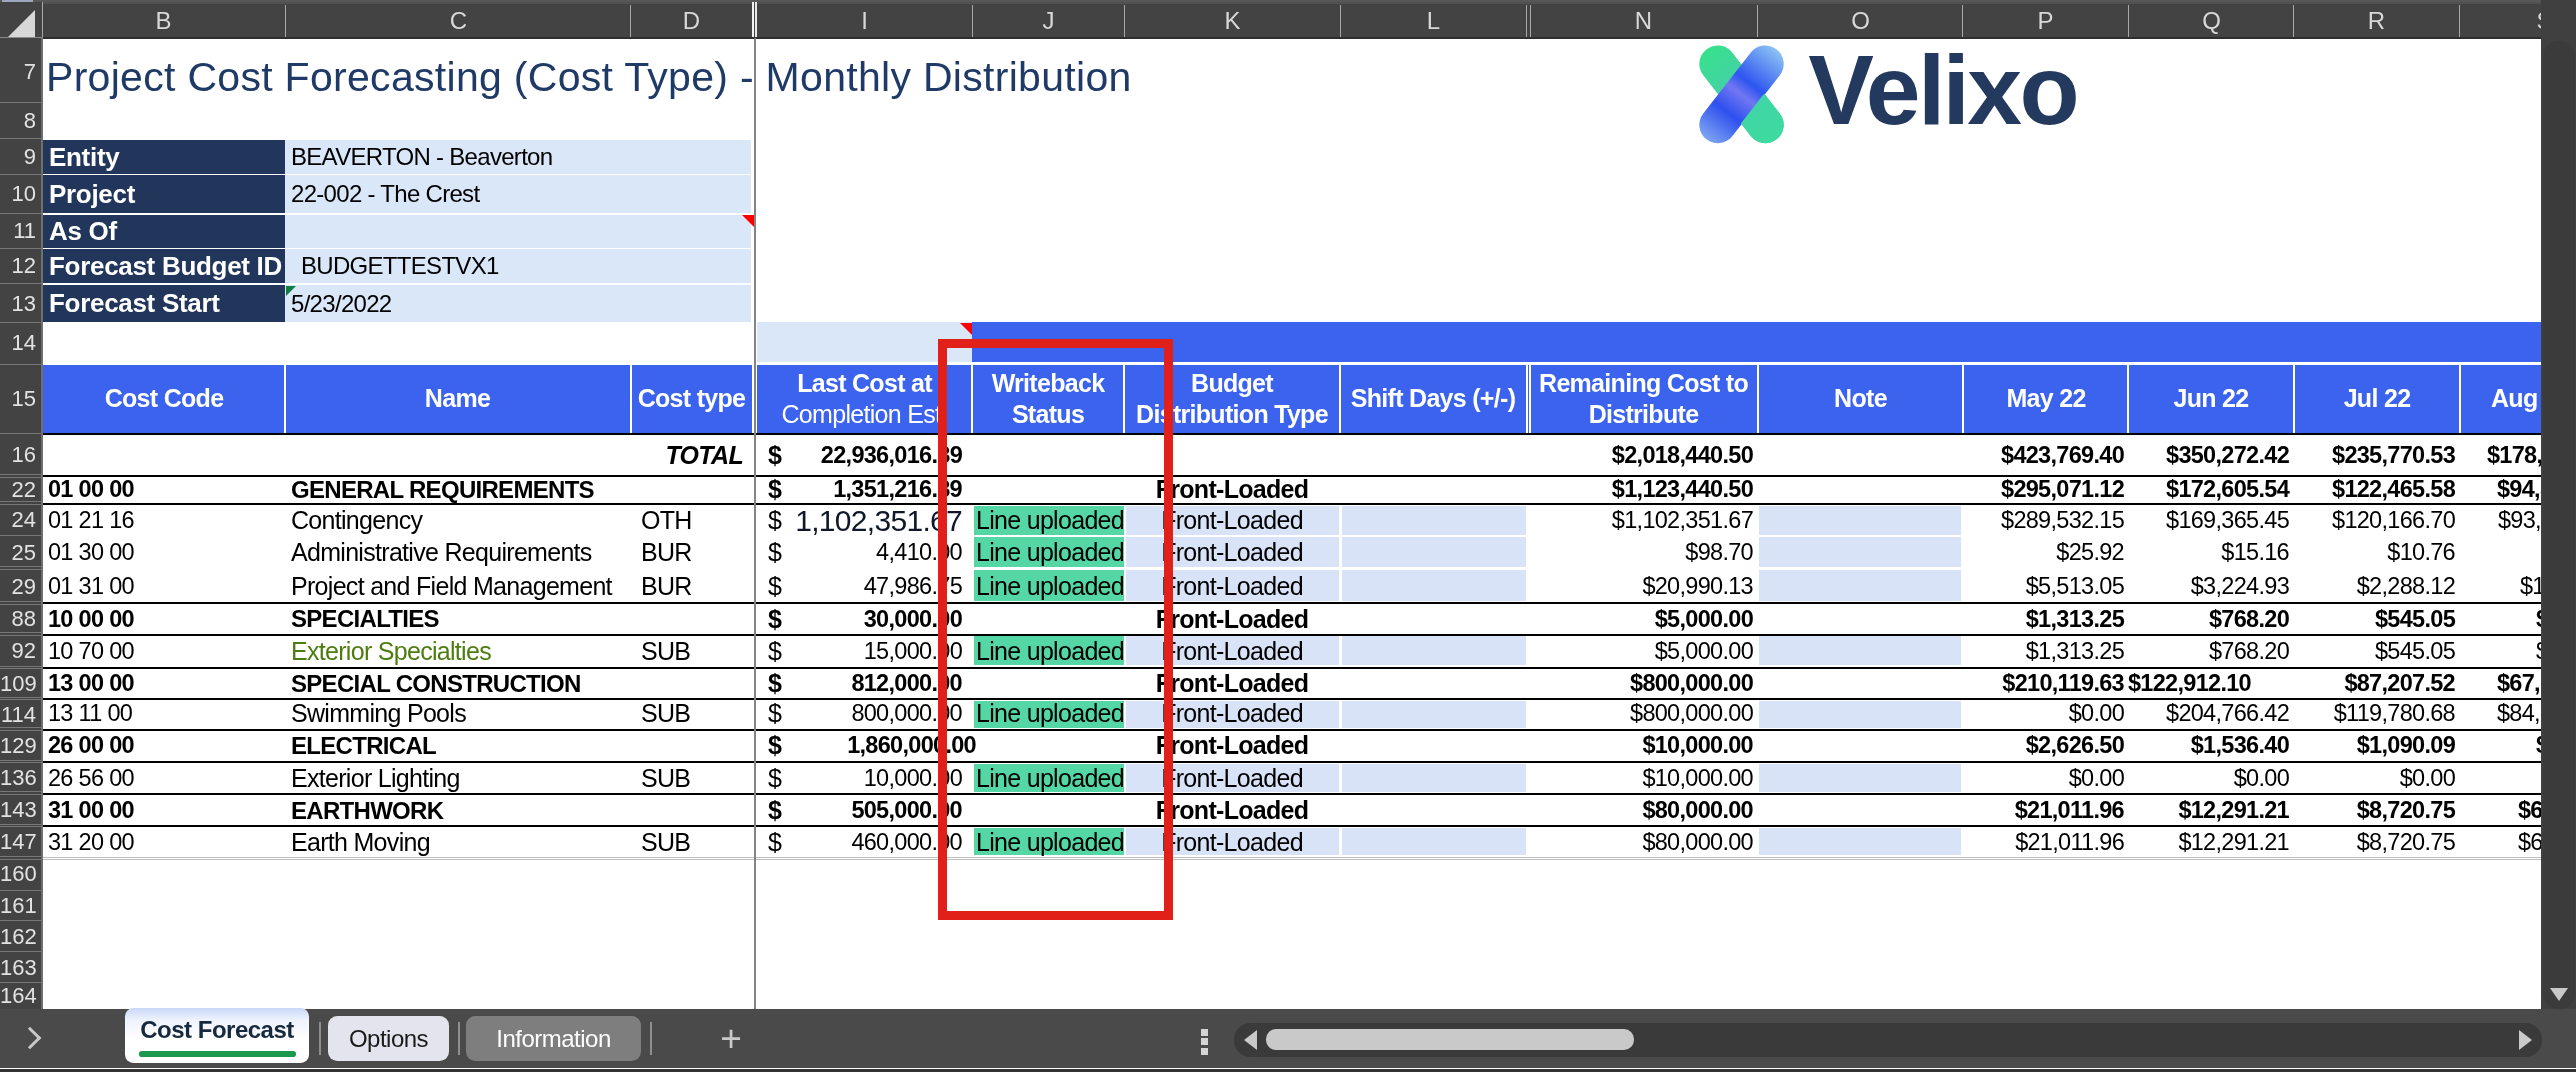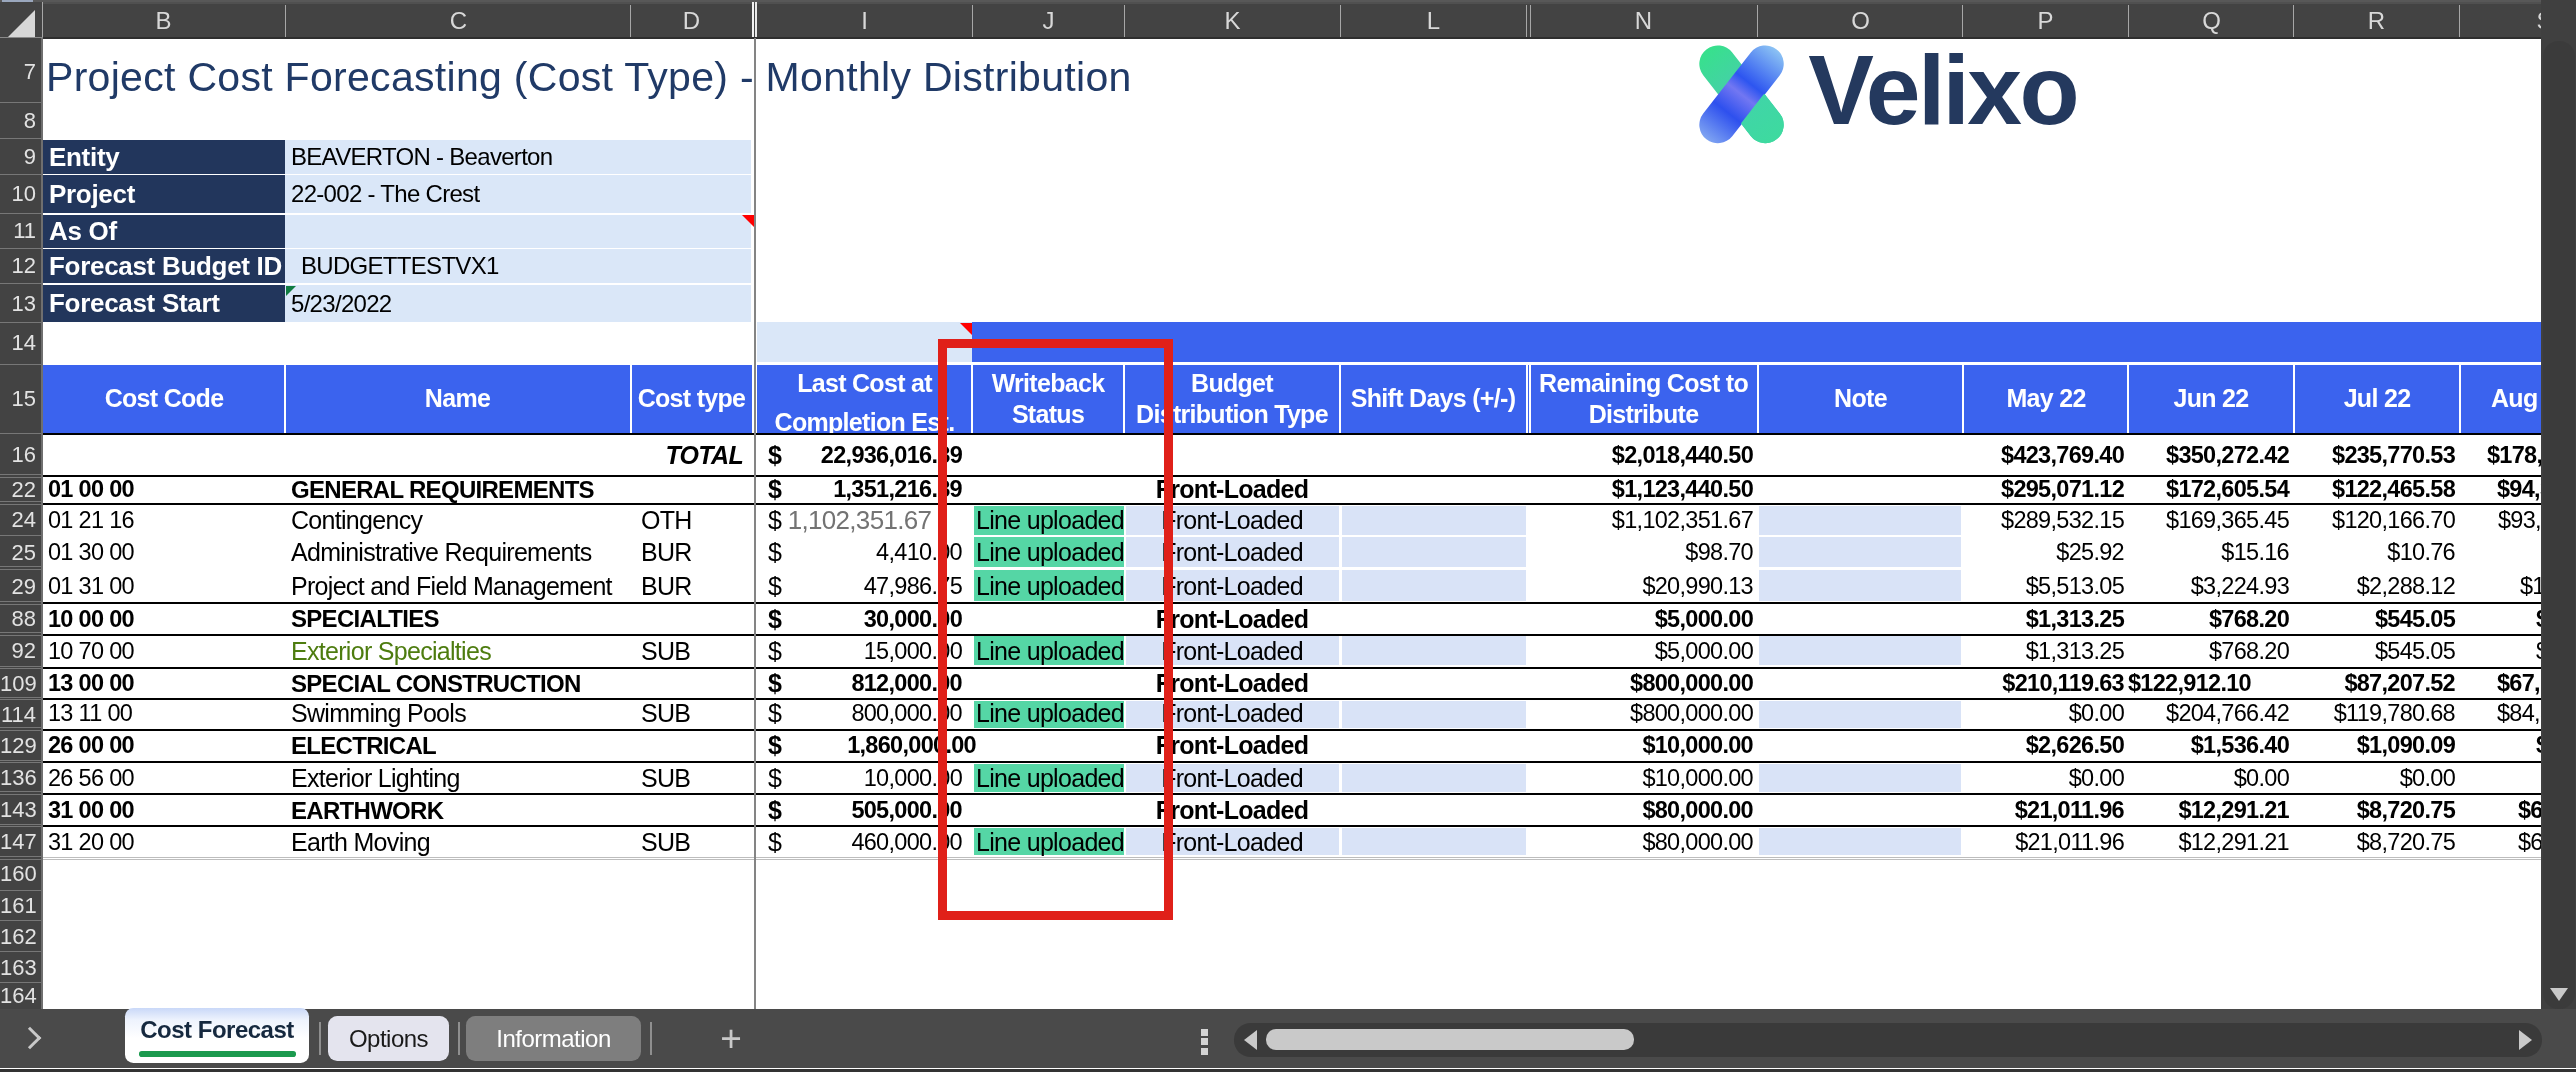--- a/index.html
+++ b/index.html
@@ -146,21 +146,21 @@
 <div style="position:absolute;left:1962px;top:365px;width:2px;height:68px;background:#fff;"></div>
 <div style="position:absolute;left:2127px;top:365px;width:2px;height:68px;background:#fff;"></div>
 <div style="position:absolute;left:2293px;top:365px;width:2px;height:68px;background:#fff;"></div>
 <div style="position:absolute;left:2459px;top:365px;width:2px;height:68px;background:#fff;"></div>
 <div style="position:absolute;left:752px;top:365px;width:5.3px;height:68px;background:#fff;"></div>
 <div style="position:absolute;left:43px;top:363px;width:2498px;height:2.2px;background:#fff;"></div>
 <div style="position:absolute;left:43px;top:383px;font-size:25px;color:#fff;font-weight:700;white-space:pre;letter-spacing:-0.7px;width:242px;height:31px;line-height:31px;text-align:center;">Cost Code</div>
 <div style="position:absolute;left:285px;top:383px;font-size:25px;color:#fff;font-weight:700;white-space:pre;letter-spacing:-0.7px;width:345px;height:31px;line-height:31px;text-align:center;">Name</div>
 <div style="position:absolute;left:631px;top:383px;font-size:25px;color:#fff;font-weight:700;white-space:pre;letter-spacing:-0.7px;width:121px;height:31px;line-height:31px;text-align:center;">Cost type</div>
 <div style="position:absolute;left:757px;top:368px;font-size:25px;color:#fff;font-weight:700;white-space:pre;letter-spacing:-0.7px;width:215px;height:31px;line-height:31px;text-align:center;">Last Cost at</div>
-<div style="position:absolute;left:757px;top:399px;font-size:25px;color:#fff;font-weight:700;white-space:pre;letter-spacing:-0.7px;width:215px;height:31px;line-height:31px;text-align:center;margin-top:8px;">Completion Est.</div>
+<div style="position:absolute;left:757px;top:399px;font-size:25px;color:#fff;font-weight:400;white-space:pre;letter-spacing:-0.7px;width:215px;height:31px;line-height:31px;text-align:center;">Completion Est.</div>
 <div style="position:absolute;left:972px;top:368px;font-size:25px;color:#fff;font-weight:700;white-space:pre;letter-spacing:-0.7px;width:152px;height:31px;line-height:31px;text-align:center;">Writeback</div>
 <div style="position:absolute;left:972px;top:399px;font-size:25px;color:#fff;font-weight:700;white-space:pre;letter-spacing:-0.7px;width:152px;height:31px;line-height:31px;text-align:center;">Status</div>
 <div style="position:absolute;left:1124px;top:368px;font-size:25px;color:#fff;font-weight:700;white-space:pre;letter-spacing:-0.7px;width:216px;height:31px;line-height:31px;text-align:center;">Budget</div>
 <div style="position:absolute;left:1124px;top:399px;font-size:25px;color:#fff;font-weight:700;white-space:pre;letter-spacing:-0.7px;width:216px;height:31px;line-height:31px;text-align:center;">Distribution Type</div>
 <div style="position:absolute;left:1340px;top:383px;font-size:25px;color:#fff;font-weight:700;white-space:pre;letter-spacing:-0.7px;width:186px;height:31px;line-height:31px;text-align:center;">Shift Days (+/-)</div>
 <div style="position:absolute;left:1530px;top:368px;font-size:25px;color:#fff;font-weight:700;white-space:pre;letter-spacing:-0.7px;width:227px;height:31px;line-height:31px;text-align:center;">Remaining Cost to</div>
 <div style="position:absolute;left:1530px;top:399px;font-size:25px;color:#fff;font-weight:700;white-space:pre;letter-spacing:-0.7px;width:227px;height:31px;line-height:31px;text-align:center;">Distribute</div>
 <div style="position:absolute;left:1758px;top:383px;font-size:25px;color:#fff;font-weight:700;white-space:pre;letter-spacing:-0.7px;width:205px;height:31px;line-height:31px;text-align:center;">Note</div>
 <div style="position:absolute;left:1963px;top:383px;font-size:25px;color:#fff;font-weight:700;white-space:pre;letter-spacing:-0.7px;width:166px;height:31px;line-height:31px;text-align:center;">May 22</div>
 <div style="position:absolute;left:2128px;top:383px;font-size:25px;color:#fff;font-weight:700;white-space:pre;letter-spacing:-0.7px;width:166px;height:31px;line-height:31px;text-align:center;">Jun 22</div>
@@ -210,21 +210,21 @@
 <div style="position:absolute;left:1124px;top:477px;font-size:25px;color:#000;font-weight:700;white-space:pre;letter-spacing:-0.7px;width:216px;height:25.5px;line-height:25.5px;text-align:center;">Front-Loaded</div>
 <div style="position:absolute;left:1530px;top:477px;font-size:23.5px;color:#000;font-weight:700;white-space:pre;letter-spacing:-0.7px;width:223px;height:25.5px;line-height:25.5px;text-align:right;">$1,123,440.50</div>
 <div style="position:absolute;left:1963px;top:477px;font-size:23.5px;color:#000;font-weight:700;white-space:pre;letter-spacing:-0.7px;width:161px;height:25.5px;line-height:25.5px;text-align:right;">$295,071.12</div>
 <div style="position:absolute;left:2128px;top:477px;font-size:23.5px;color:#000;font-weight:700;white-space:pre;letter-spacing:-0.7px;width:161px;height:25.5px;line-height:25.5px;text-align:right;">$172,605.54</div>
 <div style="position:absolute;left:2294px;top:477px;font-size:23.5px;color:#000;font-weight:700;white-space:pre;letter-spacing:-0.7px;width:161px;height:25.5px;line-height:25.5px;text-align:right;">$122,465.58</div>
 <div style="position:absolute;left:2497px;top:477px;font-size:23.5px;color:#000;font-weight:700;white-space:pre;letter-spacing:-0.7px;height:25.5px;line-height:25.5px;">$94,358.13</div>
 <div style="position:absolute;left:48px;top:505px;font-size:23.5px;color:#000;font-weight:400;white-space:pre;letter-spacing:-0.7px;height:31px;line-height:31px;">01 21 16</div>
 <div style="position:absolute;left:291px;top:505px;font-size:25px;color:#000;font-weight:400;white-space:pre;letter-spacing:-0.7px;height:31px;line-height:31px;">Contingency</div>
 <div style="position:absolute;left:641px;top:505px;font-size:25px;color:#000;font-weight:400;white-space:pre;letter-spacing:-0.7px;height:31px;line-height:31px;">OTH</div>
 <div style="position:absolute;left:768px;top:505px;font-size:25px;color:#000;font-weight:400;white-space:pre;letter-spacing:-0.7px;height:31px;line-height:31px;">$</div>
-<div style="position:absolute;left:757px;top:505px;font-size:26px;color:#737373;font-weight:400;white-space:pre;letter-spacing:-0.7px;width:205px;height:31px;line-height:31px;text-align:center;">1,102,351.67</div>
+<div style="position:absolute;left:757px;top:505px;font-size:30px;color:#0f172a;font-weight:400;white-space:pre;letter-spacing:-0.7px;width:205px;height:31px;line-height:31px;text-align:right;">1,102,351.67</div>
 <div style="position:absolute;left:976px;top:505px;font-size:25px;color:#000;font-weight:400;white-space:pre;letter-spacing:-0.7px;height:31px;line-height:31px;">Line uploaded</div>
 <div style="position:absolute;left:1124px;top:505px;font-size:25px;color:#000;font-weight:400;white-space:pre;letter-spacing:-0.7px;width:216px;height:31px;line-height:31px;text-align:center;">Front-Loaded</div>
 <div style="position:absolute;left:1530px;top:505px;font-size:23.5px;color:#000;font-weight:400;white-space:pre;letter-spacing:-0.7px;width:223px;height:31px;line-height:31px;text-align:right;">$1,102,351.67</div>
 <div style="position:absolute;left:1963px;top:505px;font-size:23.5px;color:#000;font-weight:400;white-space:pre;letter-spacing:-0.7px;width:161px;height:31px;line-height:31px;text-align:right;">$289,532.15</div>
 <div style="position:absolute;left:2128px;top:505px;font-size:23.5px;color:#000;font-weight:400;white-space:pre;letter-spacing:-0.7px;width:161px;height:31px;line-height:31px;text-align:right;">$169,365.45</div>
 <div style="position:absolute;left:2294px;top:505px;font-size:23.5px;color:#000;font-weight:400;white-space:pre;letter-spacing:-0.7px;width:161px;height:31px;line-height:31px;text-align:right;">$120,166.70</div>
 <div style="position:absolute;left:2498px;top:505px;font-size:23.5px;color:#000;font-weight:400;white-space:pre;letter-spacing:-0.7px;height:31px;line-height:31px;">$93,559.54</div>
 <div style="position:absolute;left:48px;top:536px;font-size:23.5px;color:#000;font-weight:400;white-space:pre;letter-spacing:-0.7px;height:33px;line-height:33px;">01 30 00</div>
 <div style="position:absolute;left:291px;top:536px;font-size:25px;color:#000;font-weight:400;white-space:pre;letter-spacing:-0.7px;height:33px;line-height:33px;">Administrative Requirements</div>
 <div style="position:absolute;left:641px;top:536px;font-size:25px;color:#000;font-weight:400;white-space:pre;letter-spacing:-0.7px;height:33px;line-height:33px;">BUR</div>

